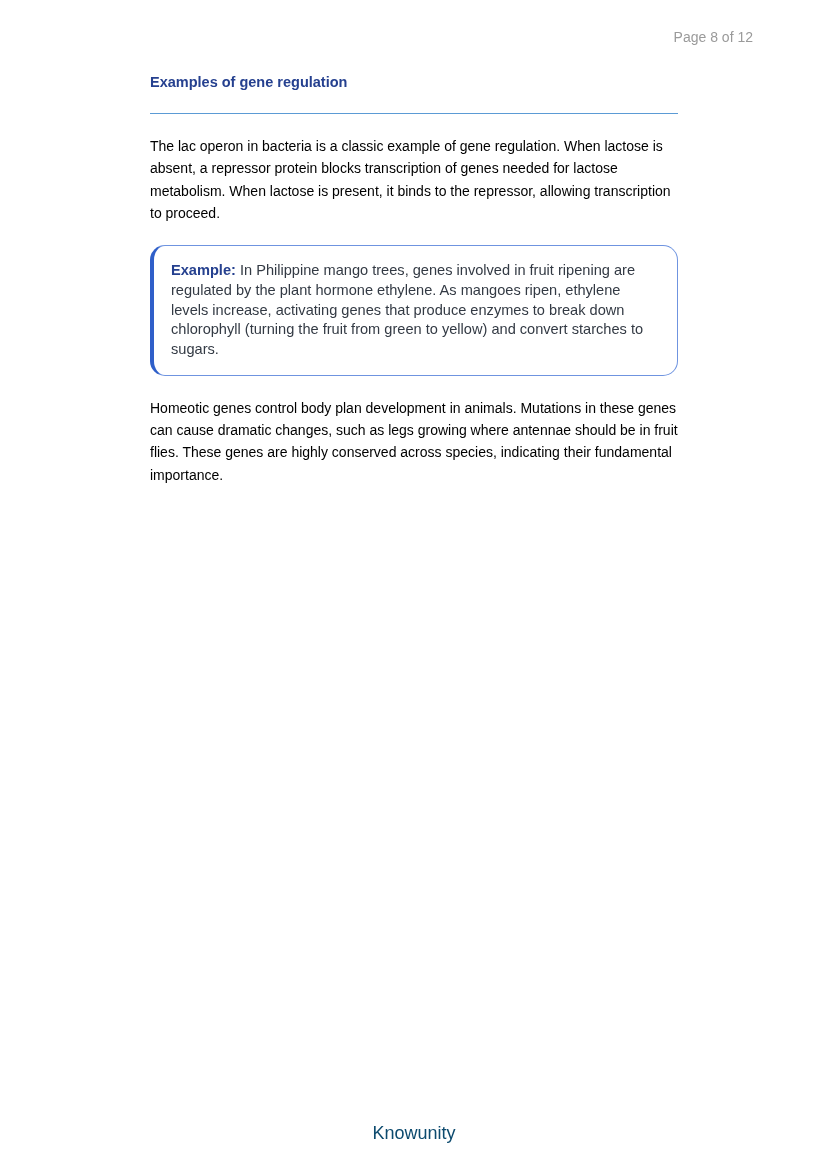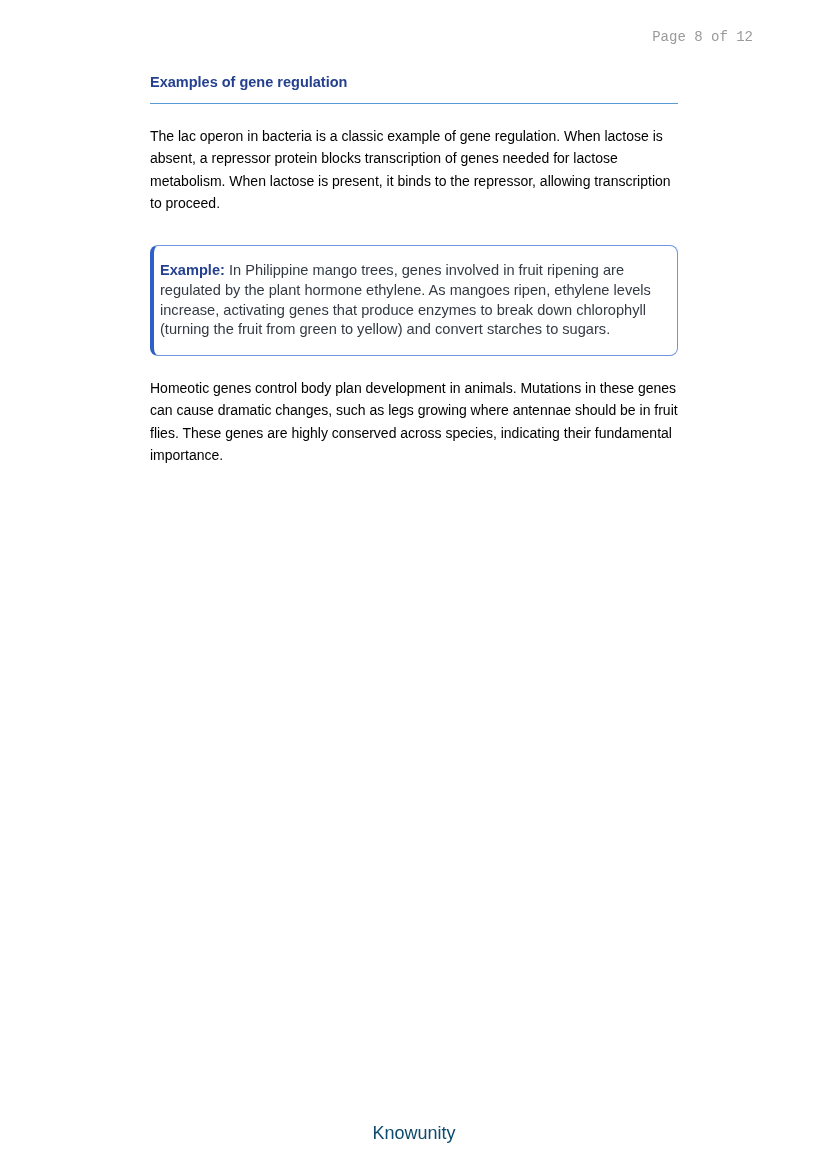--- a/index.html
+++ b/index.html
@@ -1,21 +1,21 @@
 <!DOCTYPE html>
 <html><head>
 <meta charset="utf-8">
 <style>
   html, body { margin: 0; padding: 0; background: #ffffff; }
   body { width: 828px; height: 1171px; position: relative; overflow: hidden; font-family: "Liberation Sans", sans-serif; color: #2e3440; }
-  .page-number { position: absolute; top: 29px; right: 75px; font-family: Liberation Mono, monospace; font-size: 14px; color: #9a9a9a; }
+  .page-number { position: absolute; top: 29px; right: 75px; font-family: Liberation Sans, sans-serif; font-size: 14px; color: #9a9a9a; }
   .content { position: absolute; left: 150px; top: 74px; width: 528px; }
-  .section-title { font-size: 14.5px; font-weight: bold; color: #25408f; margin: 0; padding-bottom: 13px; border-bottom: 1.5px solid #5b9bd5; }
+  .section-title { font-size: 14.5px; font-weight: bold; color: #25408f; margin: 0; padding-bottom: 23px; border-bottom: 1.5px solid #5b9bd5; }
   .para { font-size: 14px; line-height: 22.3px; color: #000000; margin: 21px 0 0 0; }
-  .example-box { margin-top: 31px; border: 1px solid #6f94e0; border-left: 4px solid #2f5fc9; border-radius: 8px; padding: 15px 18px 15px 6px; }
+  .example-box { margin-top: 21px; border: 1px solid #6f94e0; border-left: 4px solid #2f5fc9; border-radius: 15px; padding: 15px 18px 15px 17px; }
   .example-text { font-size: 14.6px; line-height: 19.7px; color: #333a44; margin: 0; }
   .example-label { font-weight: bold; color: #25408f; }
   .para2 { }
   .footer { position: absolute; top: 1123px; left: 0; width: 828px; text-align: center; font-size: 18px; color: #0c4a6e; }
 </style>
 </head>
 <body>
 
 <div class="page-number">Page 8 of 12</div>
 

